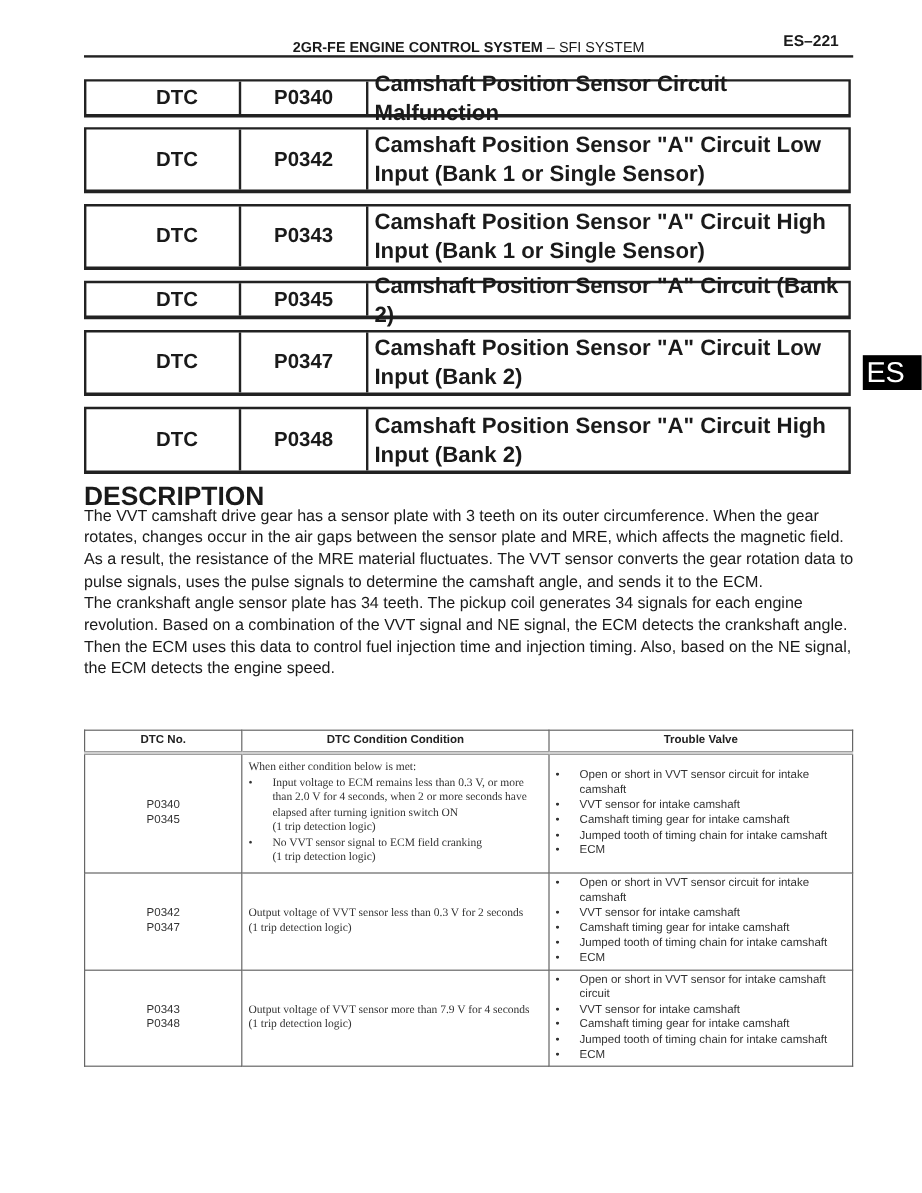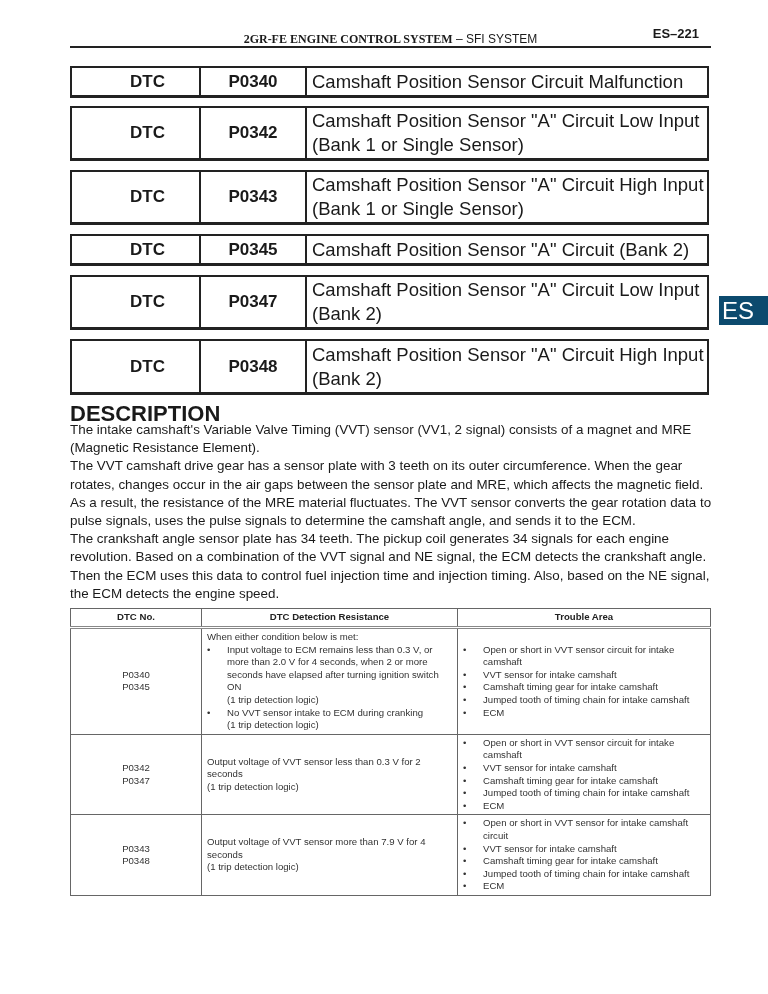--- a/index.html
+++ b/index.html
@@ -2,44 +2,44 @@
 <html><head>
 <meta charset="utf-8">
 <style>
   html, body { margin: 0; padding: 0; background: #ffffff; }
   body { width: 768px; height: 994px; position: relative; overflow: hidden;
          font-family: "Liberation Sans", sans-serif; color: #1a1a1a; }
 
   .header { position: absolute; left: 70px; top: 24px; width: 641px; height: 22px; border-bottom: 2px solid #222; }
   .header-title { position: absolute; left: 0; width: 100%; text-align: center; top: 8px;
                   font-size: 12px; font-family: "Liberation Sans", sans-serif; }
-  .header-title b { font-weight: bold; font-family: Liberation Serif, serif; }
+  .header-title b { font-weight: bold; }
   .header-page { position: absolute; right: 12px; top: 2px; font-size: 13px; font-weight: bold; }
 
   .dtc-box { position: absolute; left: 70px; width: 639px; border: 2px solid #222; border-right-width: 2px;
              border-bottom-width: 3px; display: flex; box-sizing: border-box; background: #fff; padding-left: 24px; }
   .dtc-box .c1 { width: 103px; border-right: 2px solid #222; display: flex; align-items: center; justify-content: center;
                  font-weight: bold; font-size: 17px; }
   .dtc-box .c2 { width: 104px; border-right: 2px solid #222; display: flex; align-items: center; justify-content: center;
                  font-weight: bold; font-size: 17px; }
-  .dtc-box .c3 { flex: 1; display: flex; align-items: center; padding-left: 5px; font-weight: normal; font-size: 18.5px; line-height: 24px; }
+  .dtc-box .c3 { flex: 1; display: flex; align-items: center; padding-left: 5px; font-weight: bold; font-size: 18.5px; line-height: 24px; }
 
-  .es-tab { position: absolute; left: 719px; top: 296px; width: 49px; height: 29px; background: #0c4a6e; color: #fff;
+  .es-tab { position: absolute; left: 719px; top: 296px; width: 49px; height: 29px; background: #000000; color: #fff;
             font-size: 24px; line-height: 29px; padding-left: 3px; box-sizing: border-box; }
 
   .section-title { position: absolute; left: 70px; top: 401px; font-size: 22px; font-weight: bold; }
   .desc { position: absolute; left: 70px; top: 421px; width: 645px; font-size: 13.4px; line-height: 18.2px; }
   .desc p { margin: 0; }
 
   table.dtc-table { position: absolute; left: 70px; top: 608px; width: 641px; border-collapse: collapse;
                     font-size: 9.6px; line-height: 12.6px; color: #333; }
   table.dtc-table th, table.dtc-table td { border: 1px solid #666; vertical-align: middle; }
   table.dtc-table th { font-weight: bold; height: 15px; text-align: center; border-bottom: 3px double #888; color: #222; }
   table.dtc-table td.no { text-align: center; width: 128px; }
-  table.dtc-table td.cond { width: 245px; padding: 2px 5px; }
+  table.dtc-table td.cond { width: 245px; padding: 2px 5px; font-family: Liberation Serif, serif; }
   table.dtc-table td.area { padding: 2px 5px; }
   ul.bl { list-style: none; margin: 0; padding: 0; }
   ul.bl li { position: relative; padding-left: 20px; }
   ul.bl li::before { content: "\2022"; position: absolute; left: 0; }
 </style>
 </head>
 <body>
 
 <div class="header">
   <div class="header-title">
@@ -76,44 +76,43 @@
 <div class="dtc-box" style="top:339px;height:56px;">
   <div class="c1">DTC</div>
   <div class="c2">P0348</div>
   <div class="c3">Camshaft Position Sensor "A" Circuit High Input (Bank 2)</div>
 </div>
 
 <div class="es-tab">ES</div>
 
 <div class="section-title">DESCRIPTION</div>
 <div class="desc">
-  <p>The intake camshaft's Variable Valve Timing (VVT) sensor (VV1, 2 signal) consists of a magnet and MRE (Magnetic Resistance Element).</p>
   <p>The VVT camshaft drive gear has a sensor plate with 3 teeth on its outer circumference. When the gear rotates, changes occur in the air gaps between the sensor plate and MRE, which affects the magnetic field. As a result, the resistance of the MRE material fluctuates. The VVT sensor converts the gear rotation data to pulse signals, uses the pulse signals to determine the camshaft angle, and sends it to the ECM.</p>
   <p>The crankshaft angle sensor plate has 34 teeth. The pickup coil generates 34 signals for each engine revolution. Based on a combination of the VVT signal and NE signal, the ECM detects the crankshaft angle. Then the ECM uses this data to control fuel injection time and injection timing. Also, based on the NE signal, the ECM detects the engine speed.</p>
 </div>
 
 <table class="dtc-table">
   <thead>
     <tr>
       <th>DTC No.</th>
-      <th>DTC Detection Resistance</th>
-      <th>Trouble Area</th>
+      <th>DTC Condition Condition</th>
+      <th>Trouble Valve</th>
     </tr>
   </thead>
   <tbody>
     <tr style="height:100px;">
       <td class="no">
         <div>P0340</div>
         <div>P0345</div>
       </td>
       <td class="cond">
         <div>When either condition below is met:</div>
         <ul class="bl">
           <li><span>Input voltage to ECM remains less than 0.3 V, or more than 2.0 V for 4 seconds, when 2 or more seconds have elapsed after turning ignition switch ON</span><br><span>(1 trip detection logic)</span></li>
-          <li><span>No VVT sensor intake to ECM during cranking</span><br><span>(1 trip detection logic)</span></li>
+          <li><span>No VVT sensor signal to ECM field cranking</span><br><span>(1 trip detection logic)</span></li>
         </ul>
       </td>
       <td class="area">
         <ul class="bl">
           <li>Open or short in VVT sensor circuit for intake camshaft</li>
           <li>VVT sensor for intake camshaft</li>
           <li>Camshaft timing gear for intake camshaft</li>
           <li>Jumped tooth of timing chain for intake camshaft</li>
           <li>ECM</li>
         </ul>

